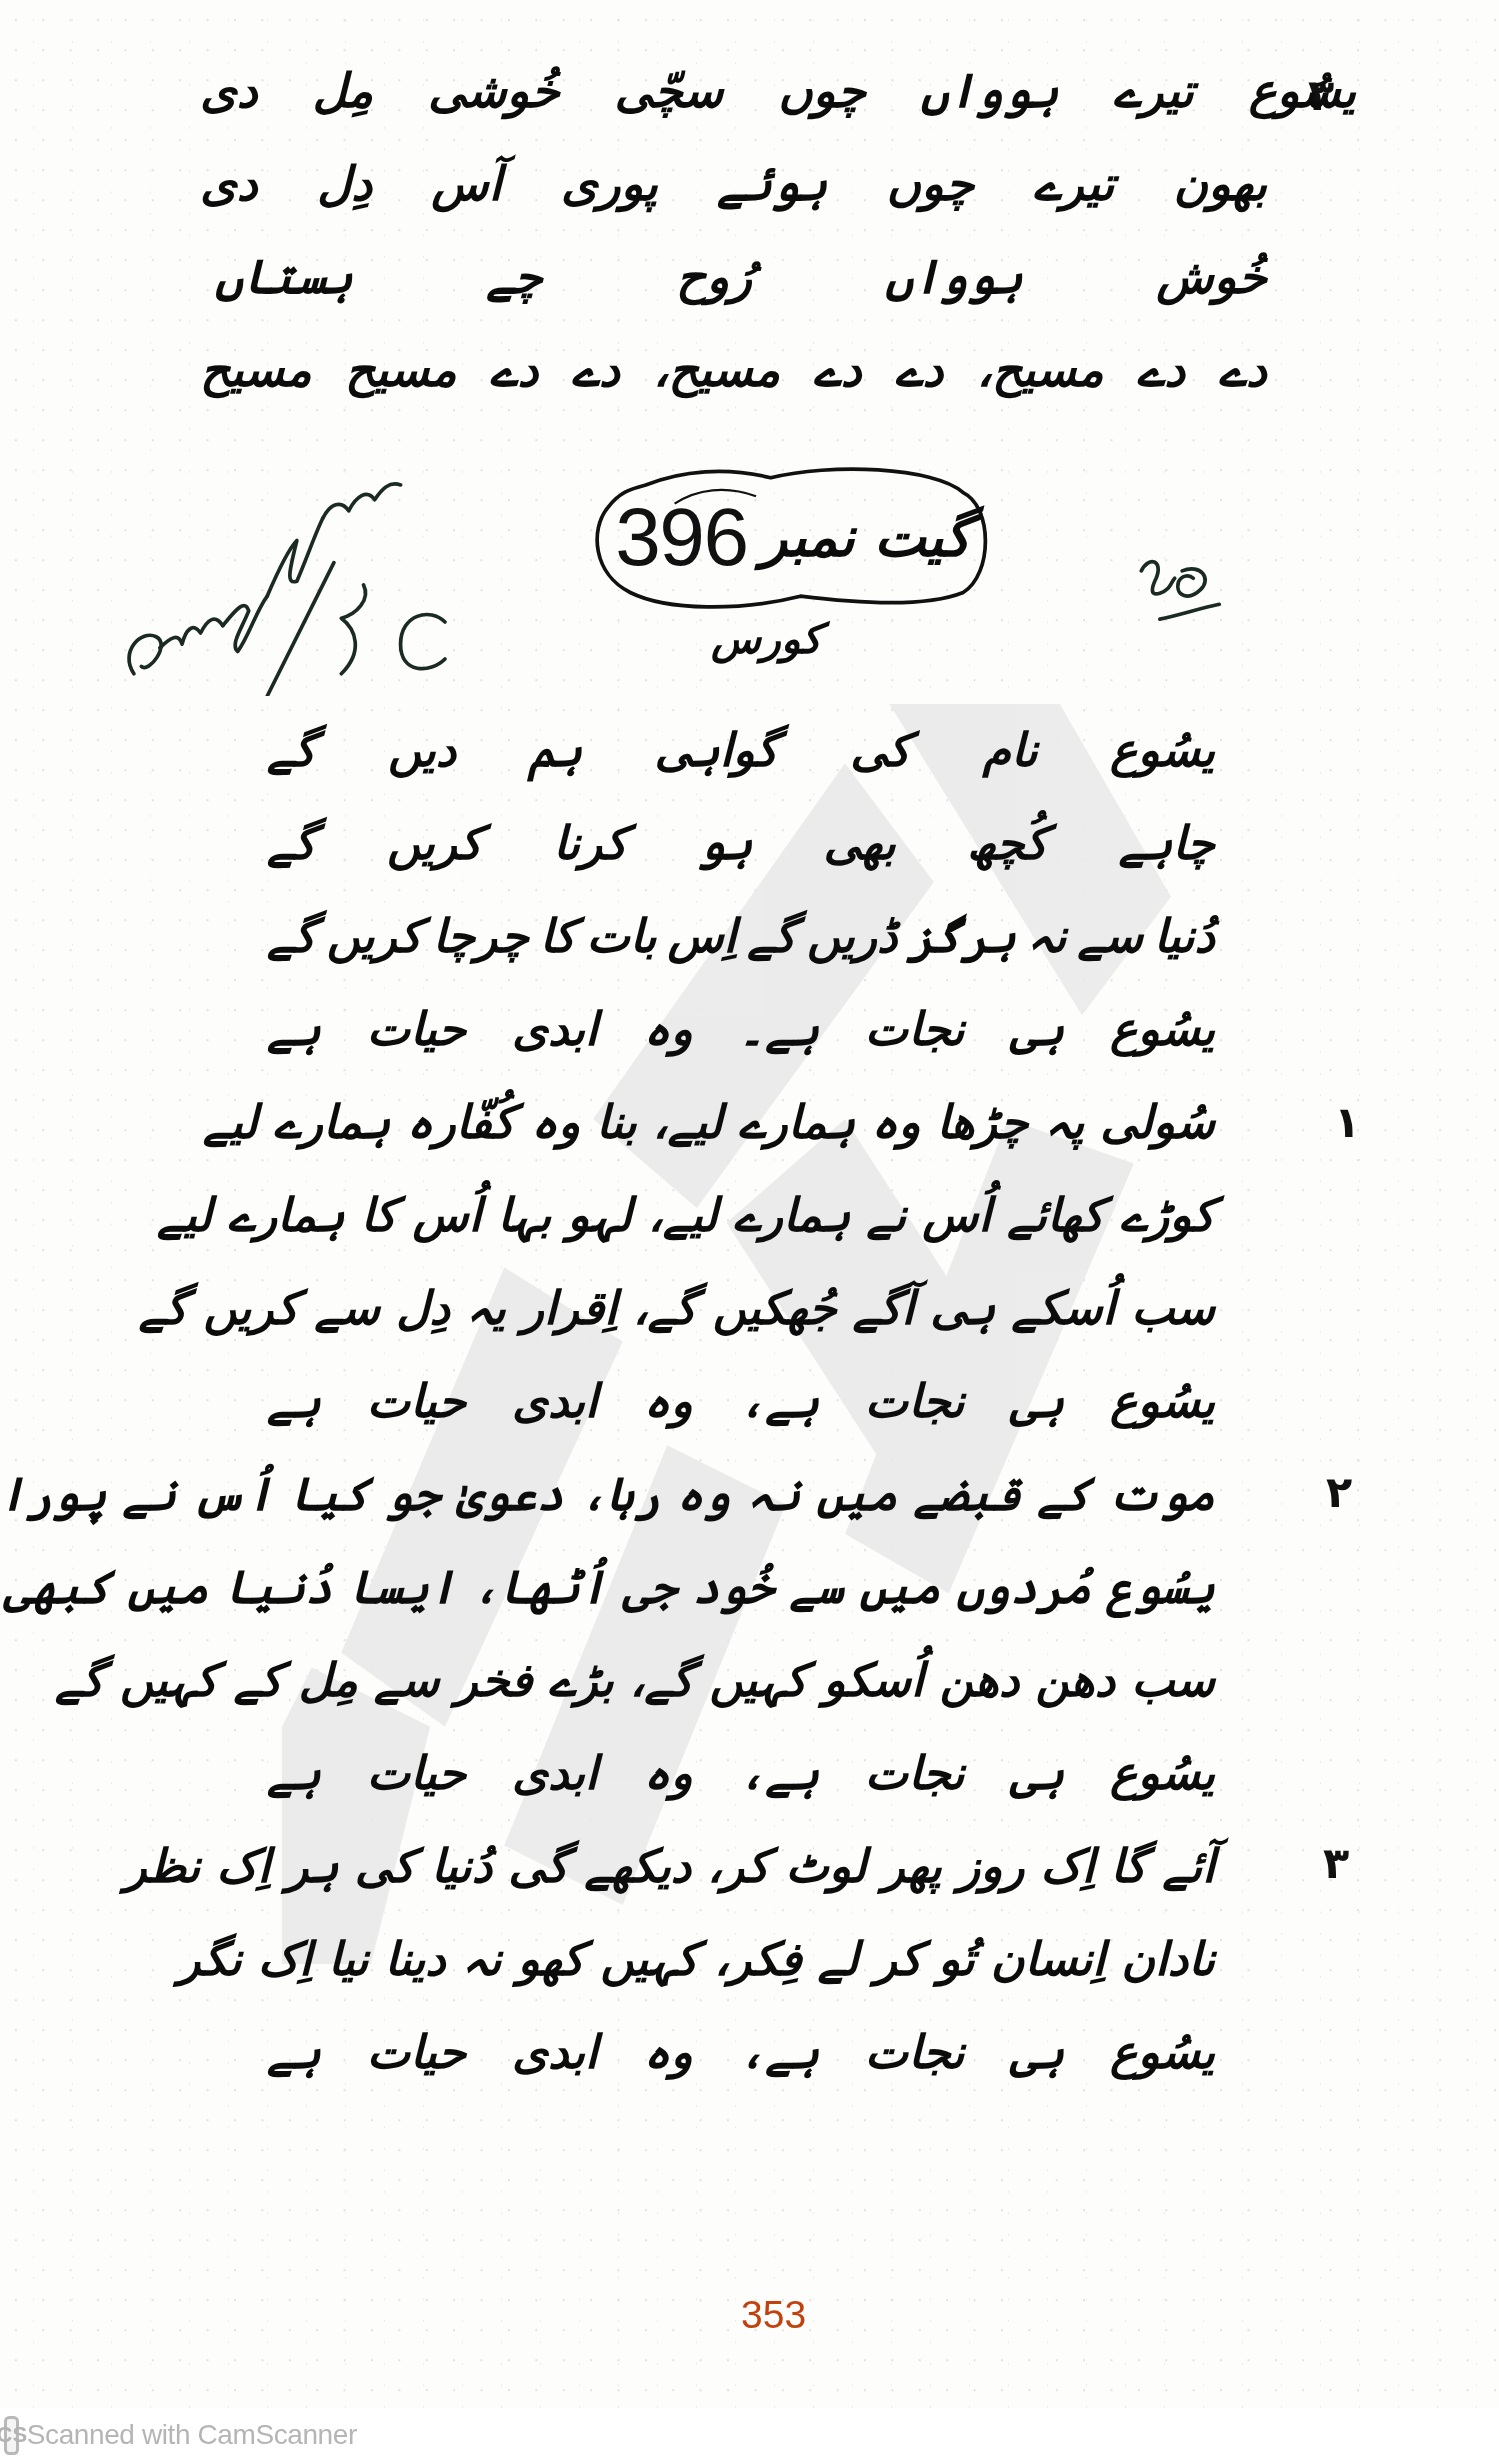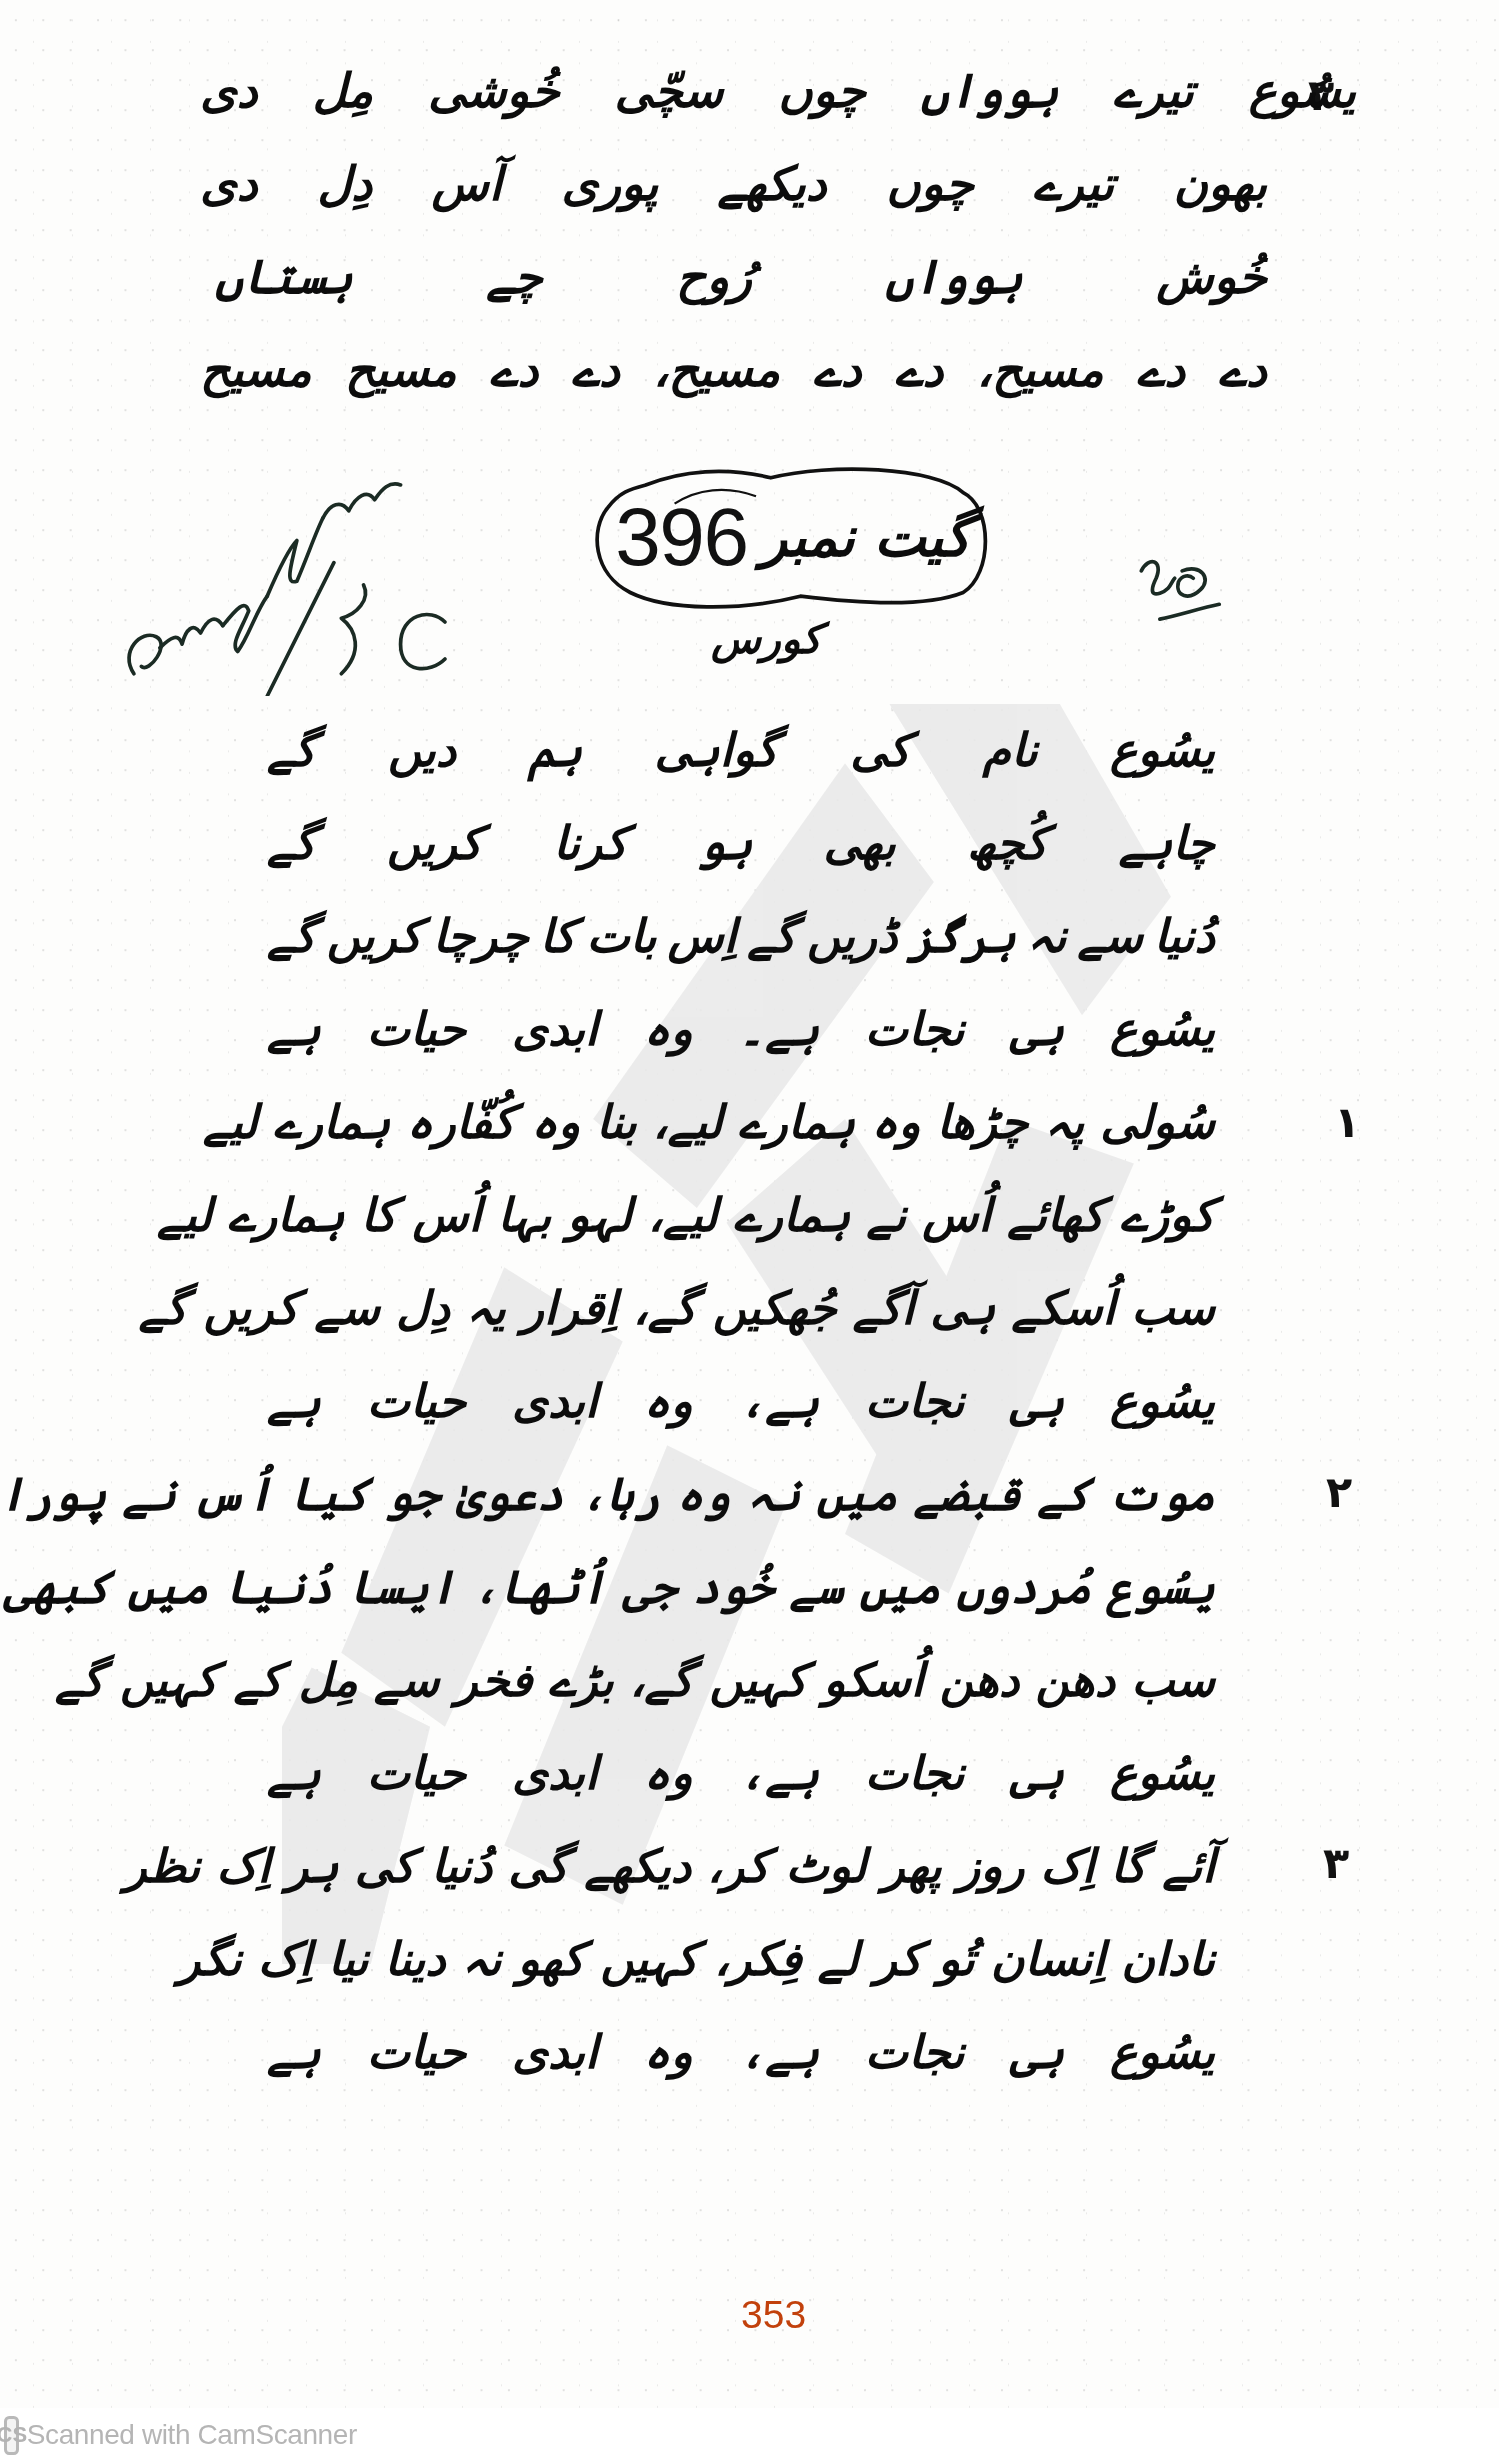--- a/index.html
+++ b/index.html
@@ -219,21 +219,21 @@
       <span>چوں</span>
       <span>سچّی</span>
       <span>خُوشی</span>
       <span>مِل</span>
       <span>دی</span>
     </div>
     <div class="line" style="padding-right:89px;">
       <span>بھون</span>
       <span>تیرے</span>
       <span>چوں</span>
-      <span>دیکھے</span>
+      <span>ہوئے</span>
       <span>پوری</span>
       <span>آس</span>
       <span>دِل</span>
       <span>دی</span>
     </div>
     <div class="line" style="padding-right:89px; padding-left:15px;">
       <span>خُوش</span>
       <span>ہوواں</span>
       <span>رُوح</span>
       <span>چے</span>

